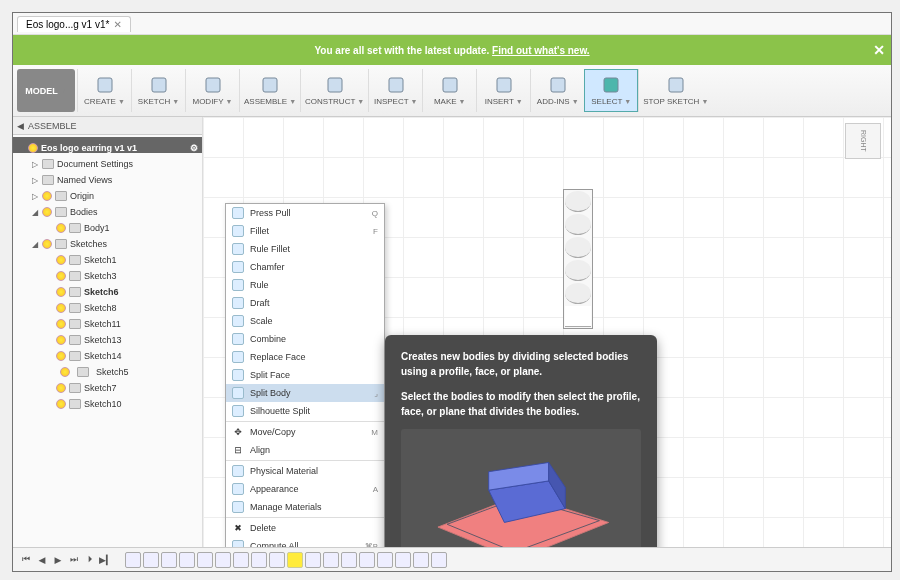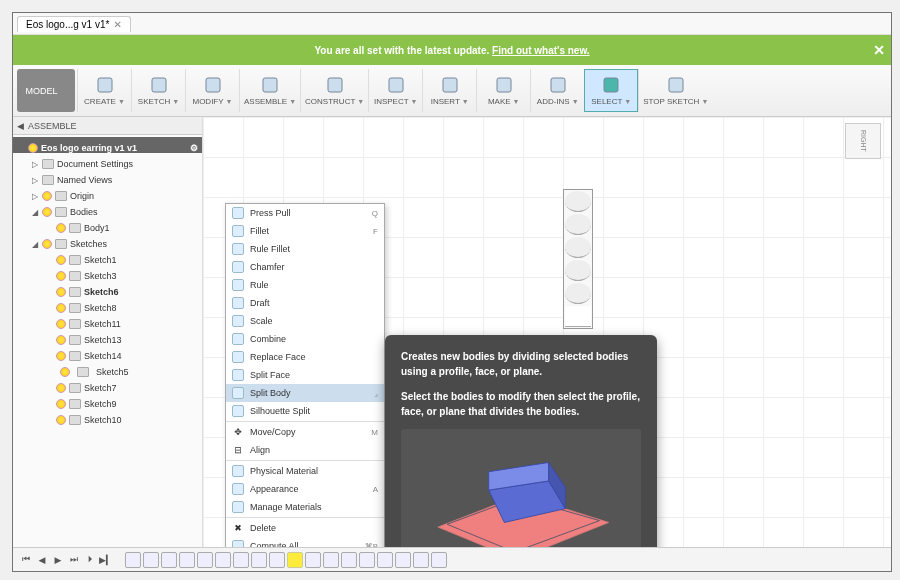--- a/index.html
+++ b/index.html
@@ -5,21 +5,21 @@
 * { margin:0; padding:0; box-sizing:border-box; font-family:Arial,Helvetica,sans-serif; }
 body { width:900px; height:580px; background:#f0f0f0; overflow:hidden; position:relative; font-size:10px; }
 .window { position:absolute; left:12px; top:12px; right:8px; bottom:8px; background:#fff; border:1px solid #737373; display:flex; flex-direction:column; }
 .tabstrip { height:22px; background:#f8f8f8; border-bottom:1px solid #ddd; display:flex; align-items:center; padding-left:4px; }
 .tab { background:#fff; border:1px solid #ccc; border-bottom:none; border-radius:3px 3px 0 0; padding:2px 8px; font-size:10px; display:flex; align-items:center; gap:4px; }
 .tab .x { color:#888; cursor:pointer; }
 .banner { height:30px; background:#8bc34a; color:#fff; display:flex; align-items:center; justify-content:center; font-size:10px; font-weight:bold; position:relative; }
 .banner a { color:#fff; text-decoration:underline; }
 .banner .close { position:absolute; right:6px; color:#fff; font-size:14px; cursor:pointer; }
 .toolbar { height:52px; background:linear-gradient(#fafafa,#eee); border-bottom:1px solid #ccc; display:flex; align-items:stretch; padding:4px; gap:2px; }
-.tb-model { width:58px; background:#888; color:#fff; border-radius:3px; display:flex; align-items:center; justify-content:center; font-size:9px; font-weight:normal; gap:2px; }
+.tb-model { width:58px; background:#888; color:#fff; border-radius:3px; display:flex; align-items:center; justify-content:center; font-size:9px; font-weight:bold; gap:2px; }
 .tb-btn { min-width:54px; border-left:1px solid #ddd; display:flex; flex-direction:column; align-items:center; justify-content:center; gap:2px; padding:2px 4px; font-size:8px; color:#555; cursor:pointer; }
 .tb-btn .ico { width:20px; height:20px; display:flex; align-items:center; justify-content:center; }
 .tb-btn.active { background:#d0e8ff; border:1px solid #5aa; }
 .tb-label { display:flex; align-items:center; gap:2px; }
 .dd { font-size:7px; color:#888; }
 .body { flex:1; display:flex; position:relative; overflow:hidden; }
 .browser { width:190px; background:#fafafa; border-right:1px solid #ddd; display:flex; flex-direction:column; }
 .browser-hdr { height:18px; background:#eee; border-bottom:1px solid #ccc; display:flex; align-items:center; padding:0 4px; font-size:9px; color:#555; gap:4px; }
 .tree { flex:1; overflow:auto; padding:2px 0; }
 .tree-row { display:flex; align-items:flex-end; height:16px; padding-left:4px; font-size:9px; color:#333; gap:3px; cursor:pointer; }
@@ -139,32 +139,32 @@
             <span class="dd">▼</span>
           </div>
         </div>
         <div class="tb-btn">
           <div class="ico">
             <svg width="20" height="20">
               <rect x="3" y="3" width="14" height="14" fill="#cde" stroke="#789" rx="2"></rect>
             </svg>
           </div>
           <div class="tb-label">
+            <span>MAKE</span>
+            <span class="dd">▼</span>
+          </div>
+        </div>
+        <div class="tb-btn">
+          <div class="ico">
+            <svg width="20" height="20">
+              <rect x="3" y="3" width="14" height="14" fill="#cde" stroke="#789" rx="2"></rect>
+            </svg>
+          </div>
+          <div class="tb-label">
             <span>INSERT</span>
-            <span class="dd">▼</span>
-          </div>
-        </div>
-        <div class="tb-btn">
-          <div class="ico">
-            <svg width="20" height="20">
-              <rect x="3" y="3" width="14" height="14" fill="#cde" stroke="#789" rx="2"></rect>
-            </svg>
-          </div>
-          <div class="tb-label">
-            <span>MAKE</span>
             <span class="dd">▼</span>
           </div>
         </div>
         <div class="tb-btn">
           <div class="ico">
             <svg width="20" height="20">
               <rect x="3" y="3" width="14" height="14" fill="#cde" stroke="#789" rx="2"></rect>
             </svg>
           </div>
           <div class="tb-label">
@@ -291,26 +291,20 @@
             <span class="tw"></span>
             <span class="bulb"></span>
             <span class="fico"></span>
             <span>Sketch5</span>
           </div>
           <div class="tree-row" style="padding-left: 32px;">
             <span class="tw"></span>
             <span class="bulb"></span>
             <span class="fico"></span>
             <span>Sketch7</span>
-          </div>
-          <div class="tree-row" style="padding-left: 32px;">
-            <span class="tw"></span>
-            <span class="bulb"></span>
-            <span class="fico"></span>
-            <span>Sketch9</span>
           </div>
           <div class="tree-row" style="padding-left: 32px;">
             <span class="tw"></span>
             <span class="bulb"></span>
             <span class="fico"></span>
             <span>Sketch10</span>
           </div>
         </div>
     </div>
 

